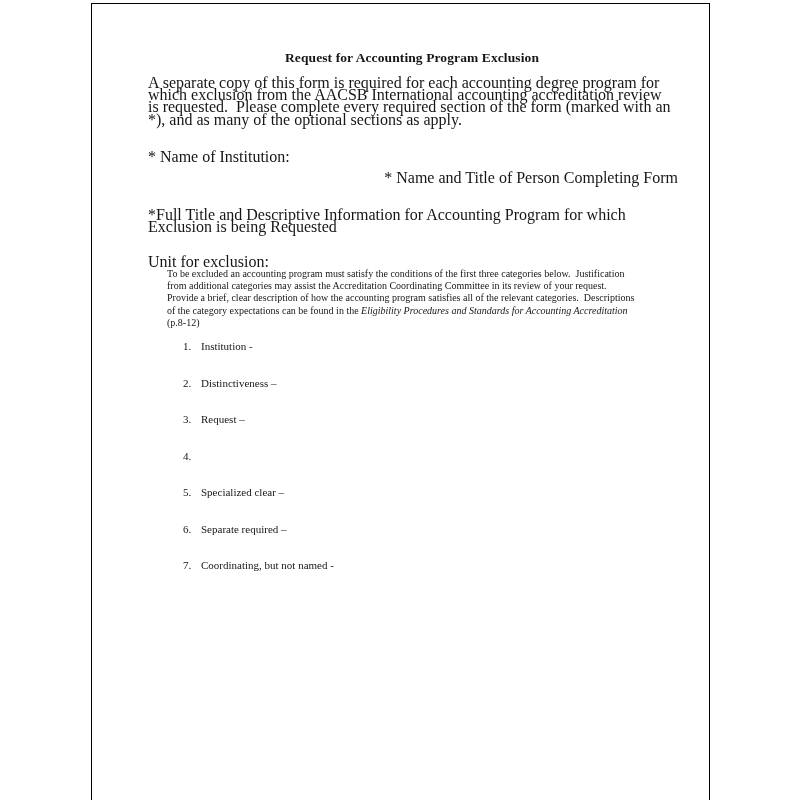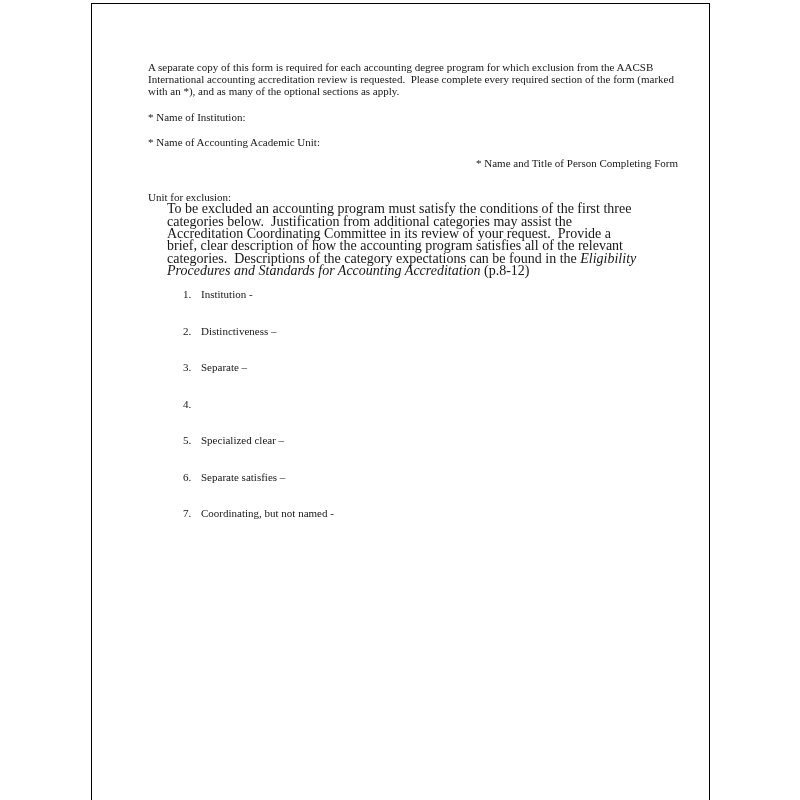--- a/index.html
+++ b/index.html
@@ -24,35 +24,35 @@
     width: 530px;
   }
   .doc-title {
     font-size: 13.5px;
     font-weight: bold;
     text-align: center;
     width: 528px;
     letter-spacing: 0.1px;
   }
   .body-text {
-    font-size: 11px;
+    font-size: 16px;
     line-height: 12.2px;
     white-space: pre-wrap;
   }
   .intro {
     margin-top: 11px;
     width: 528px;
   }
-  .field-label { margin-top: 13px; }
+  .field-label { margin-top: 25px; }
   .field-label.tight { margin-top: 9px; text-align: right; }
   .bases { margin-top: 22px; }
   .bases-sub {
     margin-left: 19px;
     width: 472px;
-    font-size: 14px;
+    font-size: 10px;
     line-height: 12.3px;
     white-space: pre-wrap;
   }
   .italic { font-style: italic; }
   .num-list { margin-top: 11px; }
   .list-item {
     display: flex;
     margin-left: 35px;
     margin-bottom: 24.2px;
     font-size: 11px;
@@ -63,55 +63,56 @@
     flex: 0 0 18px;
   }
 </style>
 </head>
 <body>
 
 <div class="canvas">
   <div class="page">
     <div class="content">
 
+      <div class="doc-title">Request for Accounting Program Exclusion</div>
 
       <div class="body-text intro">A separate copy of this form is required for each accounting degree program for which exclusion from the AACSB International accounting accreditation review is requested.  Please complete every required section of the form (marked with an *), and as many of the optional sections as apply.</div>
 
       <div class="body-text field-label">* Name of Institution:</div>
-      <div class="body-text field-label">* Name of Accounting Academic Unit:</div>
       <div class="body-text field-label tight">* Name and Title of Person Completing Form</div>
+      <div class="body-text field-label">*Full Title and Descriptive Information for Accounting Program for which Exclusion is being Requested</div>
 
       <div class="bases">
         <div class="body-text">Unit for exclusion:</div>
         <div class="bases-sub"><span>To be excluded an accounting program must satisfy the conditions of the first three categories below.  Justification from additional categories may assist the Accreditation Coordinating Committee in its review of your request.  Provide a brief, clear description of how the accounting program satisfies all of the relevant categories.  Descriptions of the category expectations can be found in the </span><span class="italic">Eligibility Procedures and Standards for Accounting Accreditation</span><span> (p.8-12)</span></div>
       </div>
 
       <div class="num-list">
         <div class="list-item">
           <span class="list-num">1.</span>
           <span>Institution -</span>
         </div>
         <div class="list-item">
           <span class="list-num">2.</span>
           <span>Distinctiveness –</span>
         </div>
         <div class="list-item">
           <span class="list-num">3.</span>
-          <span>Separate –</span>
+          <span>Request –</span>
         </div>
         <div class="list-item">
           <span class="list-num">4.</span>
         </div>
         <div class="list-item">
           <span class="list-num">5.</span>
           <span>Specialized clear –</span>
         </div>
         <div class="list-item">
           <span class="list-num">6.</span>
-          <span>Separate satisfies –</span>
+          <span>Separate required –</span>
         </div>
         <div class="list-item">
           <span class="list-num">7.</span>
           <span>Coordinating, but not named -</span>
         </div>
       </div>
 
     </div>
   </div>
 </div>

